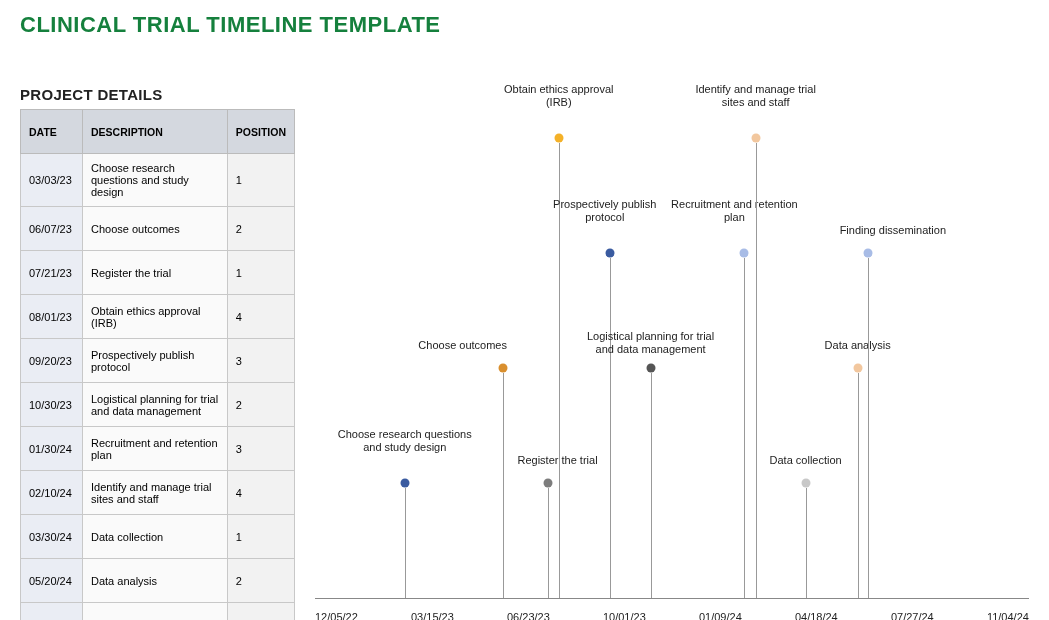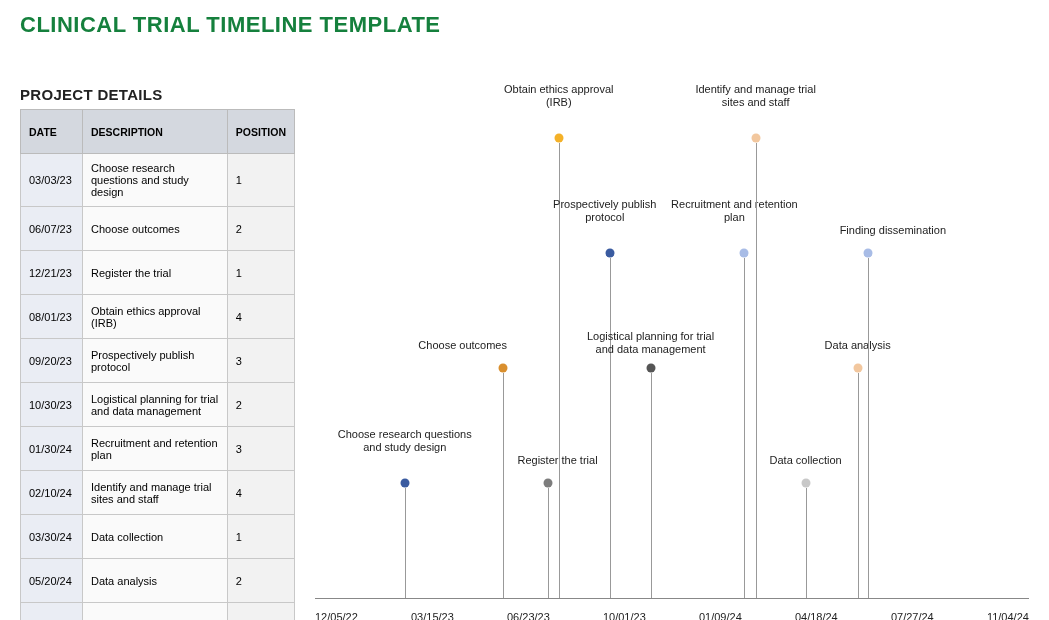--- a/index.html
+++ b/index.html
@@ -120,21 +120,21 @@
             <td class="date-col">03/03/23</td>
             <td class="desc-col">Choose research questions and study design</td>
             <td class="pos-col">1</td>
           </tr>
           <tr>
             <td class="date-col">06/07/23</td>
             <td class="desc-col">Choose outcomes</td>
             <td class="pos-col">2</td>
           </tr>
           <tr>
-            <td class="date-col">12/21/23</td>
+            <td class="date-col">07/21/23</td>
             <td class="desc-col">Register the trial</td>
             <td class="pos-col">1</td>
           </tr>
           <tr>
             <td class="date-col">08/01/23</td>
             <td class="desc-col">Obtain ethics approval (IRB)</td>
             <td class="pos-col">4</td>
           </tr>
           <tr>
             <td class="date-col">09/20/23</td>

